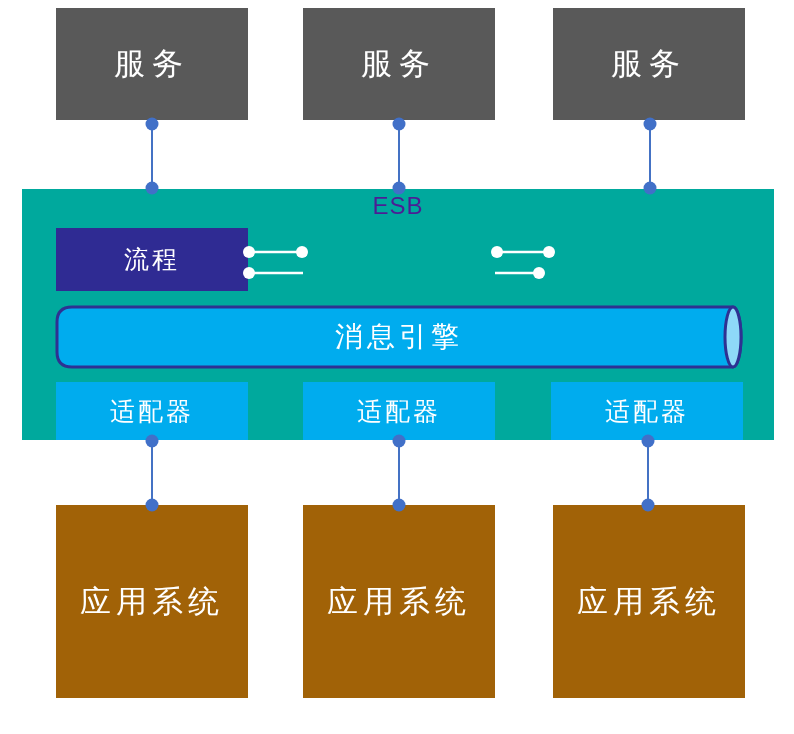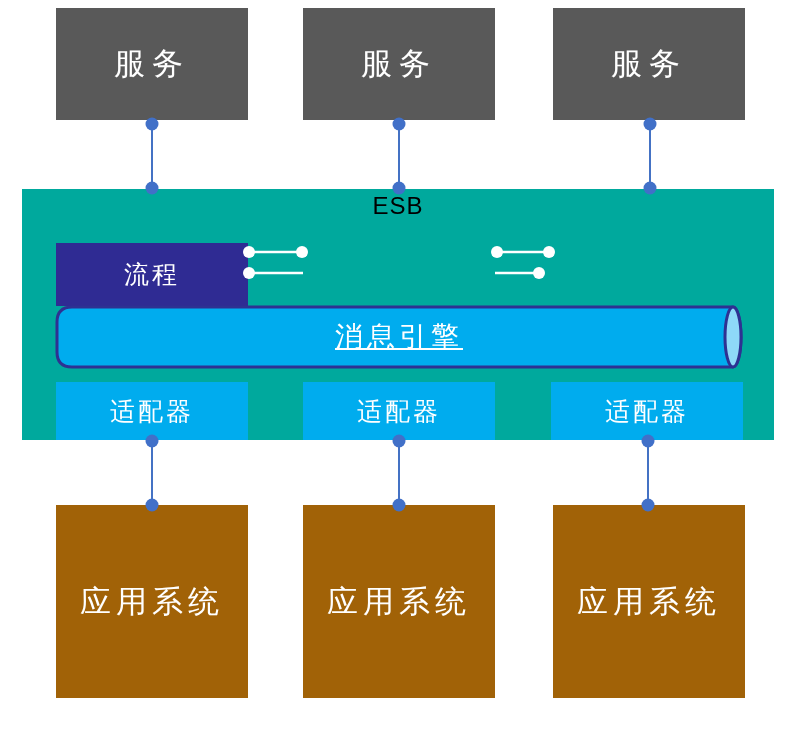--- a/index.html
+++ b/index.html
@@ -16,35 +16,35 @@
   .col1 { left:56px; }
   .col2 { left:303px; }
   .col3 { left:553px; }
   
   .esb {
     position:absolute; left:22px; top:189px; width:752px; height:251px;
     background:#00A99D; z-index:1;
   }
   .esb-label {
     position:absolute; top:3px; left:0; right:0; text-align:center;
-    color:#000000; font-size:24px; letter-spacing:1px;
+    color:#4c1d95; font-size:24px; letter-spacing:1px;
   }
   
-  .module { width:192px; height:63px; top:243px; background:#2F2B93; font-size:25px; letter-spacing:3px; z-index:3; }
+  .module { width:192px; height:63px; top:228px; background:#2F2B93; font-size:25px; letter-spacing:3px; z-index:3; }
   .module.col3, .adapter.col3 { left:551px; }
   
   .adapter { width:192px; height:58px; top:382px; background:#00ACEE; font-size:25px; letter-spacing:3px; z-index:3; }
   
   .application { width:192px; height:193px; top:505px; background:#a16207; font-size:31px; letter-spacing:5px; }
   .service, .application { z-index:3; }
   
   .engine-label {
     position:absolute; left:57px; top:307px; width:684px; height:60px;
     display:flex; align-items:center; justify-content:center;
-    color:#ffffff; font-size:28px; letter-spacing:4px; z-index:6;text-decoration:underline;
+    color:#ffffff; font-size:28px; letter-spacing:4px; z-index:6;
   }
   svg.shape-layer { position:absolute; left:0; top:0; z-index:5; pointer-events:none; }
 </style>
 </head>
 <body>
 
 <div class="canvas">
 
   <div class="esb">
     <div class="esb-label">ESB</div>

